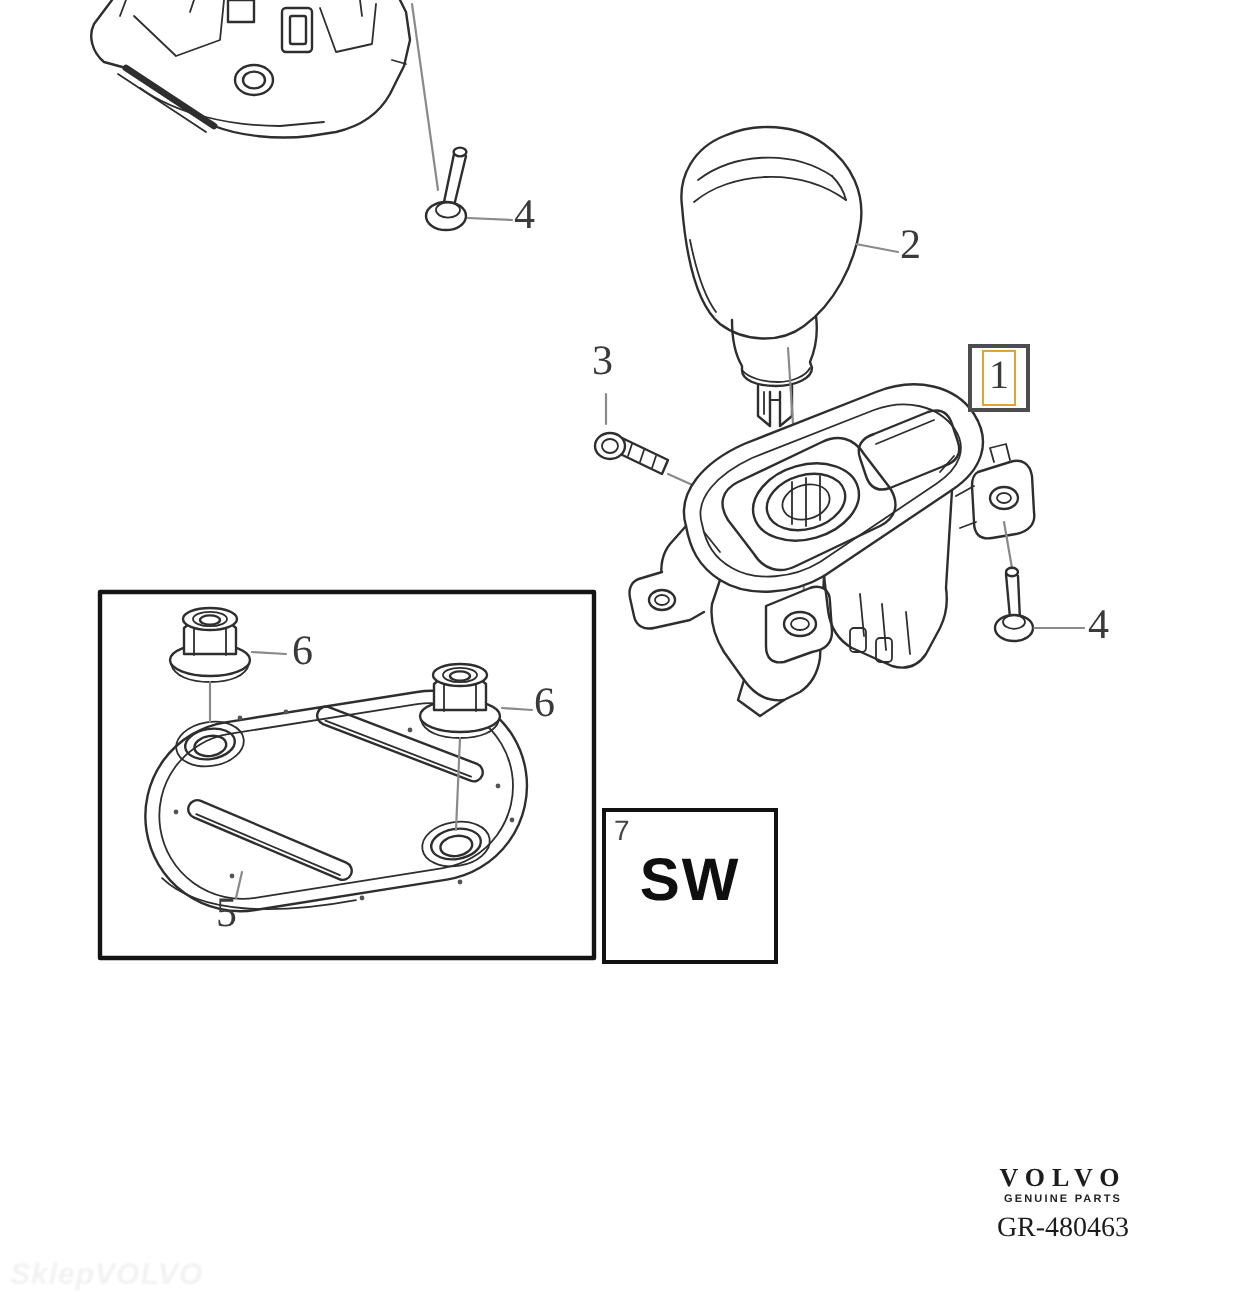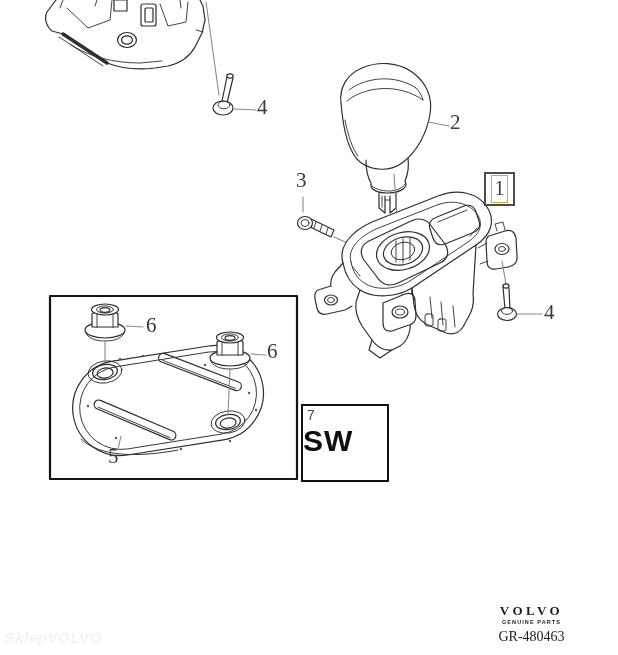--- a/index.html
+++ b/index.html
@@ -35,26 +35,26 @@
   }
   .sw-box{
     position:absolute;left:301px;top:404px;width:84px;height:74px;
     border:2.5px solid #111;background:#fff;
   }
   .sw-index{
     position:absolute;left:4px;top:2px;font-size:14px;color:#444;
     font-family:"Liberation Sans",sans-serif;font-weight:400;line-height:1;
   }
   .sw-code{
-    position:absolute;left:0;top:20px;width:100%;text-align:left;
+    position:absolute;left:0;top:20px;width:100%;text-align:center;
     font-family:"Liberation Sans",sans-serif;font-weight:700;font-size:30px;
     letter-spacing:1px;color:#0f0f0f;line-height:1;
   }
   .brand{
-    position:absolute;left:459px;top:582px;width:145px;text-align:center;margin-top:22px;
+    position:absolute;left:459px;top:582px;width:145px;text-align:center;
   }
   .brand-logo{
     font-family:"Liberation Serif",serif;font-weight:700;font-size:13px;
     letter-spacing:3.5px;color:#1c1c1c;line-height:1.1;
   }
   .brand-tagline{
     font-family:"Liberation Sans",sans-serif;font-weight:700;font-size:5.5px;
     letter-spacing:1.1px;color:#222;line-height:1.2;margin-top:1px;
   }
   .brand-number{

